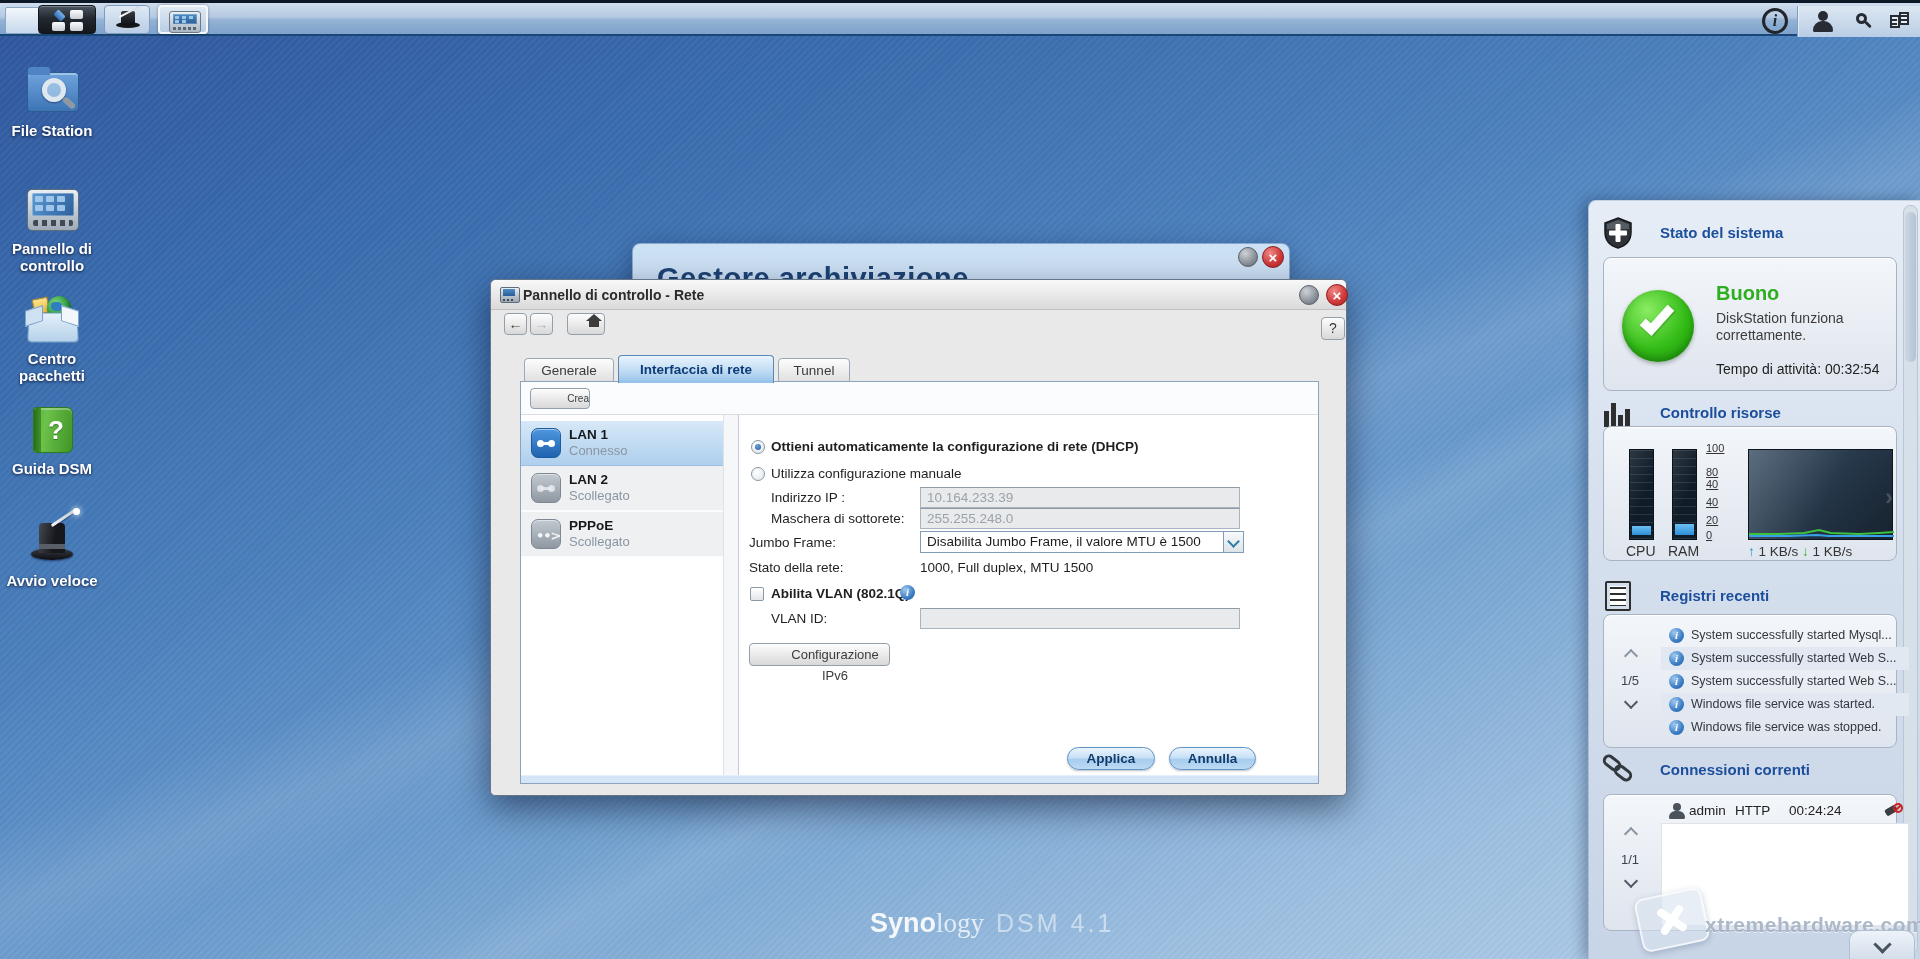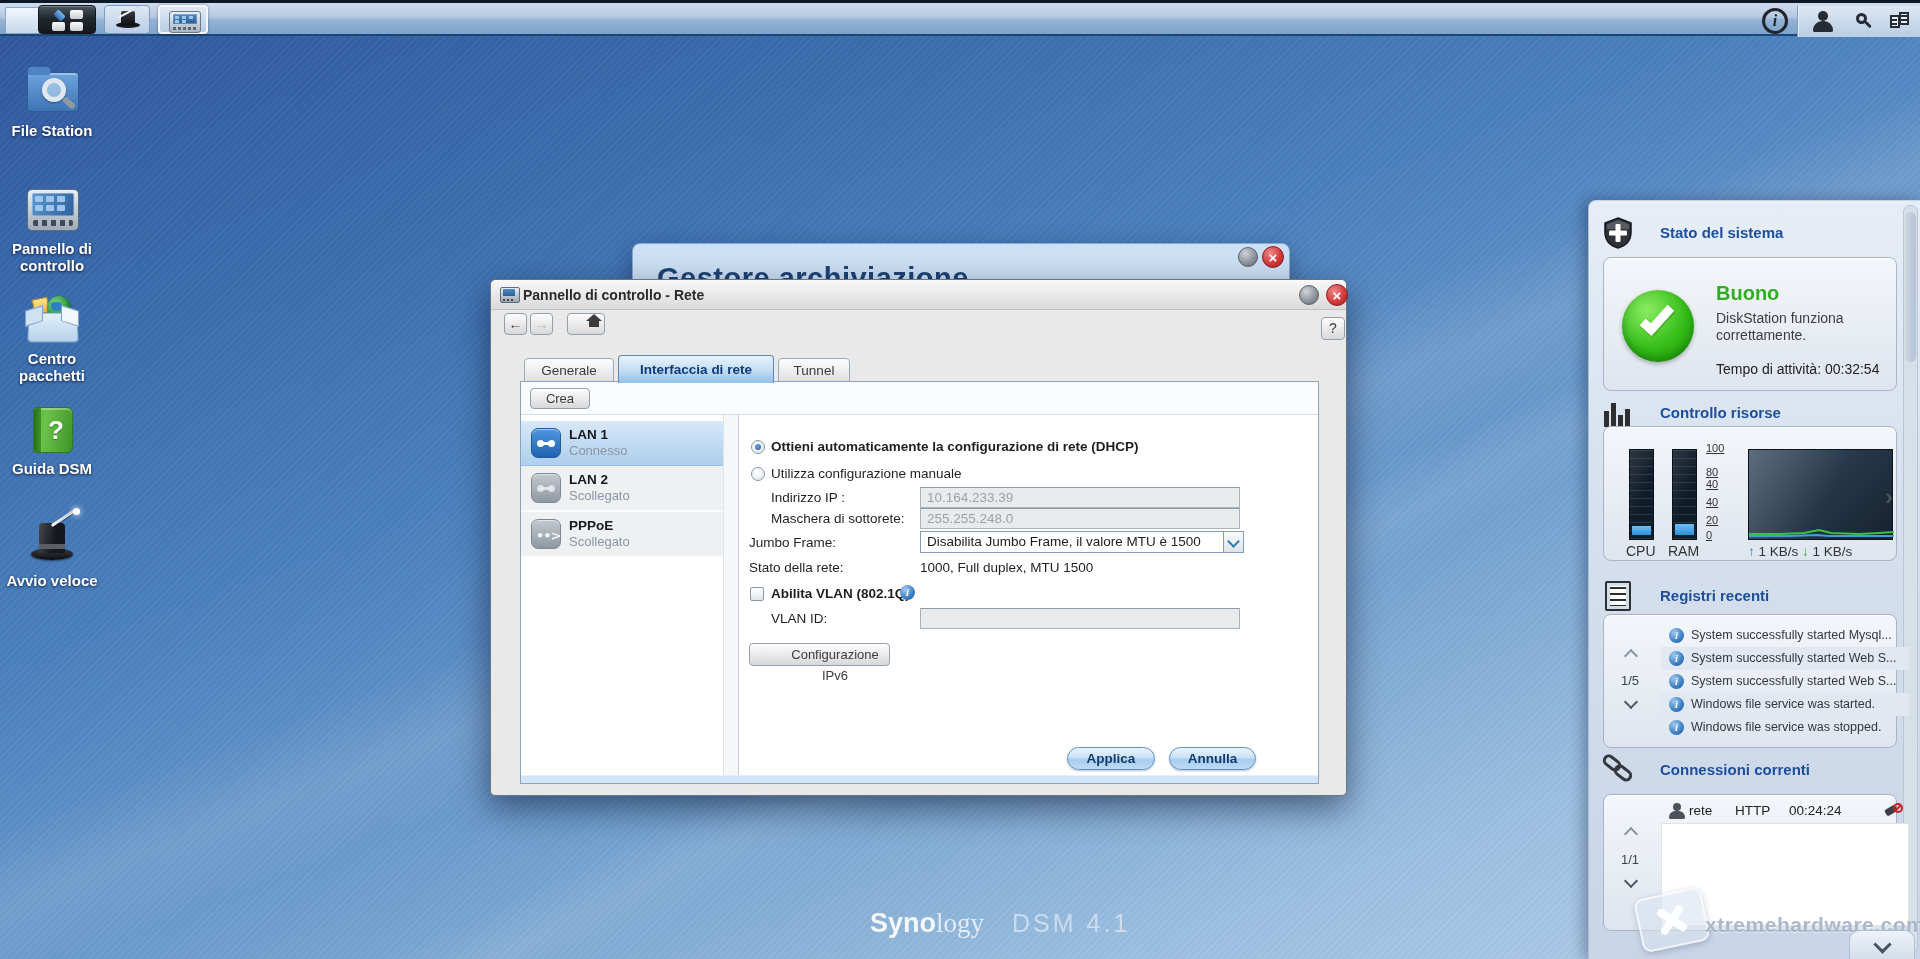--- a/index.html
+++ b/index.html
@@ -202,21 +202,21 @@
   
   #wm-badge{transform:rotate(-12deg);background:rgba(216,226,238,.6);border:2px solid rgba(255,255,255,.7);border-radius:9px;box-shadow:0 2px 6px rgba(40,60,90,.25);}
   #wm-badge i{position:absolute;left:28px;top:8px;width:8px;height:34px;background:rgba(255,255,255,.95);border-radius:4px;}
   #wm-badge .x1{transform:rotate(45deg);} #wm-badge .x2{transform:rotate(-45deg);}
   #wm-site{font-size:21px;font-weight:bold;color:rgba(158,173,192,.85);text-shadow:0 1px 0 rgba(255,255,255,.6);letter-spacing:.5px;}
   #collapse-tab{background:linear-gradient(#eef3f9,#d3dde9);border:1px solid #aebfd4;border-bottom:none;border-radius:10px 10px 0 0;box-sizing:border-box;}
   #collapse-tab .chevd{display:block;width:10px;height:10px;border-right:3px solid #49535f;border-bottom:3px solid #49535f;transform:rotate(45deg);margin:7px auto 0;}
   #syn-wm{font-size:27px;color:rgba(255,255,255,.9);}
   #syn-wm .b{font-weight:bold;font-family:"Liberation Sans",sans-serif;}
   #syn-wm .l{font-family:"Liberation Serif",serif;color:rgba(255,255,255,.75);}
-  #syn-wm .v{font-size:25px;color:rgba(255,255,255,.5);letter-spacing:3px;margin-left:28px;}
+  #syn-wm .v{font-size:25px;color:rgba(255,255,255,.5);letter-spacing:3px;margin-left:12px;}
   .house{width:15px;height:13px;margin:3px auto 0;position:relative;}
   .house .roof{position:absolute;left:0;top:0;width:0;height:0;border-left:8px solid transparent;border-right:8px solid transparent;border-bottom:7px solid #3c3c3c;}
   .house .base{position:absolute;left:3px;top:7px;width:10px;height:6px;background:#3c3c3c;}
 </style>
 </head>
 <body>
 
 <div id="desktop" class="abs">
   <div class="stripes abs"></div>
   <div id="beam1" class="abs beam"></div>
@@ -308,21 +308,21 @@
   <div class="toolbtn abs" style="left:830px;top:37px;width:24px;height:23px;line-height:21px;">?</div>
 
   <div id="tab-strip">
     <div class="tab abs" style="left:33px;width:90px;">Generale</div>
     <div class="tab active abs" style="left:127px;width:156px;">Interfaccia di rete</div>
     <div class="tab abs" style="left:287px;width:72px;">Tunnel</div>
   </div>
 
   <div id="dlg-panel" class="abs">
     <div id="crea-row" class="abs">
-      <div id="btn-crea" class="toolbtn abs" style="line-height:19px;font-size:13px;">Crea</div>
+      <div id="btn-crea" class="toolbtn abs" style="line-height:19px;font-size:10px;text-align:right;">Crea</div>
     </div>
 
     <div id="iface-list" class="abs">
       <div class="scrolltrack abs"></div>
       <div class="iface-row sel abs" style="top:6px;">
         <span class="iface-ico blue">
             <span class="dumb">
               <i class="l"></i>
               <i class="r"></i>
               <span class="bar"></span>
@@ -489,21 +489,21 @@
   <div class="sb-box abs" style="top:593px;height:137px;">
     <span class="pager-chev up abs" style="left:22px;top:34px;"></span>
     <span class="pager-num abs" style="left:17px;top:57px;">1/1</span>
     <span class="pager-chev down abs" style="left:22px;top:81px;"></span>
 
     <div class="abs" style="left:57px;top:6px;width:248px;height:20px;">
       <span class="conn-user abs" style="left:8px;top:2px;width:16px;height:16px;">
           <span class="head"></span>
           <span class="body"></span>
         </span>
-      <span class="abs" style="left:28px;top:2px;font-size:13.5px;color:#222;">rete</span>
+      <span class="abs" style="left:28px;top:2px;font-size:13.5px;color:#222;">admin</span>
       <span class="abs" style="left:74px;top:2px;font-size:13.5px;color:#222;">HTTP</span>
       <span class="abs" style="left:128px;top:2px;font-size:13.5px;color:#222;">00:24:24</span>
       <span class="kick abs" style="right:6px;top:2px;">
           <span class="plug"></span>
           <span class="no"></span>
         </span>
     </div>
     <div class="abs" style="left:57px;top:28px;width:248px;height:103px;background:#fff;border:1px solid #e0e4ea;box-sizing:border-box;"></div>
   </div>
 

